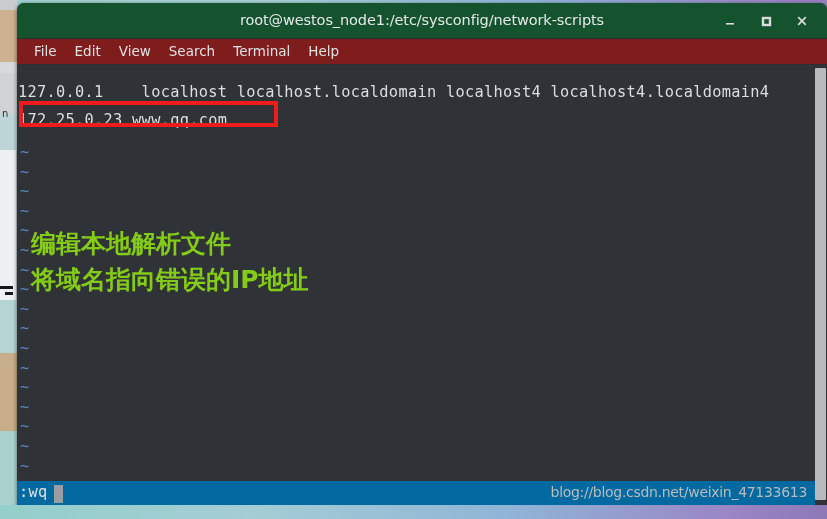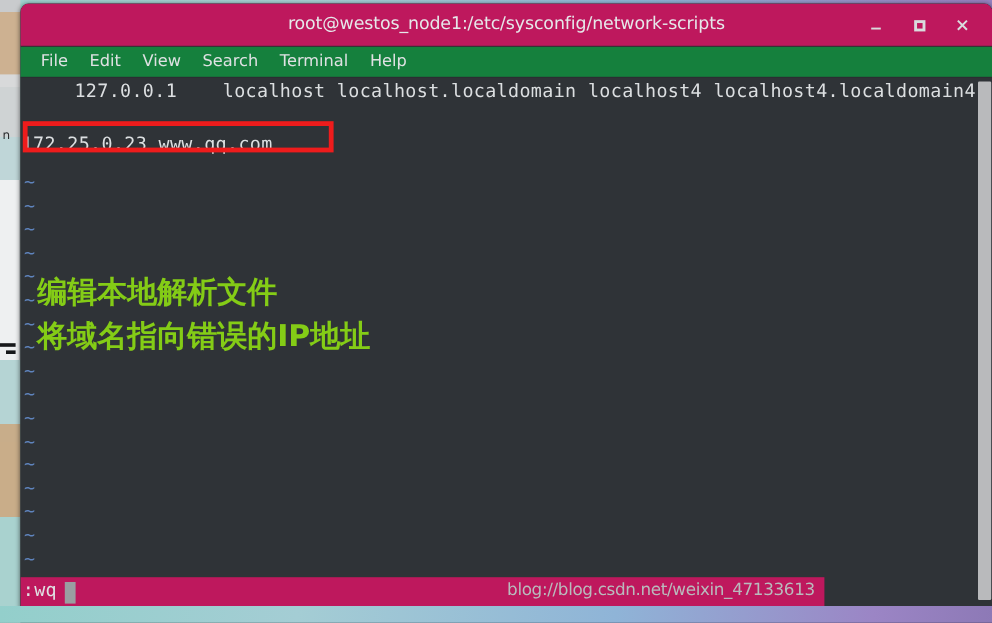--- a/index.html
+++ b/index.html
@@ -95,21 +95,21 @@
     height: 503px;
     background: #2f3336;
     border-radius: 7px 7px 0 0;
     overflow: hidden;
     box-shadow: 0 1px 4px rgba(0,0,0,0.55);
   }
 
   .titlebar {
     position: relative;
     height: 35px;
-    background: #be185d;
+    background: #14532d;
     border-radius: 7px 7px 0 0;
     border-bottom: 1px solid #2a2d31;
   }
   .title-text {
     position: absolute;
     left: 0; right: 0; top: 0;
     line-height: 35px;
     text-align: center;
     color: #e6e8ea;
     font-size: 14.5px;
@@ -130,21 +130,21 @@
     display: flex;
     align-items: center;
     justify-content: center;
     color: #d9dbdd;
     cursor: pointer;
   }
   .win-btn svg { display: block; }
 
   .menubar {
     height: 25px;
-    background: #15803d;
+    background: #7f1d1d;
     display: flex;
     align-items: center;
     padding-left: 8px;
     border-bottom: 1px solid #2b2e32;
   }
   .menu-item {
     color: #dfe1e3;
     font-size: 13.5px;
     padding: 0 9px;
     line-height: 25px;
@@ -203,23 +203,23 @@
     height: 432px;
     background: #b9babc;
     border-radius: 1px;
     cursor: pointer;
   }
 
   
   .statusline {
     position: absolute;
     left: 0; bottom: 0;
-    width: 670px;
+    width: 798px;
     height: 25px;
-    background: #be185d;
+    background: #0369a1;
   }
   .status-cmd {
     position: absolute;
     left: 2px; top: 2px;
     color: #dfe1e3;
     font-family: "DejaVu Sans Mono", monospace;
     font-size: 15.3px;
     white-space: pre;
     letter-spacing: 0.3px;
   }
@@ -280,21 +280,21 @@
       <div class="menu-item">File</div>
       <div class="menu-item">Edit</div>
       <div class="menu-item">View</div>
       <div class="menu-item">Search</div>
       <div class="menu-item">Terminal</div>
       <div class="menu-item">Help</div>
     </div>
 
     <div class="term-body">
 
-      <div class="vim-line" style="top:2px;margin-left:44px;">127.0.0.1    localhost localhost.localdomain localhost4 localhost4.localdomain4</div>
+      <div class="vim-line" style="top:18px;">127.0.0.1    localhost localhost.localdomain localhost4 localhost4.localdomain4</div>
       <div class="vim-line" style="top:46px;text-align:center;">172.25.0.23 www.qq.com</div>
 
       <div class="redbox"></div>
 
       <div id="tilde-host">
           <div class="tilde" style="top: 78px;">~</div>
           <div class="tilde" style="top: 97.6px;">~</div>
           <div class="tilde" style="top: 117.2px;">~</div>
           <div class="tilde" style="top: 136.8px;">~</div>
           <div class="tilde" style="top: 156.4px;">~</div>

